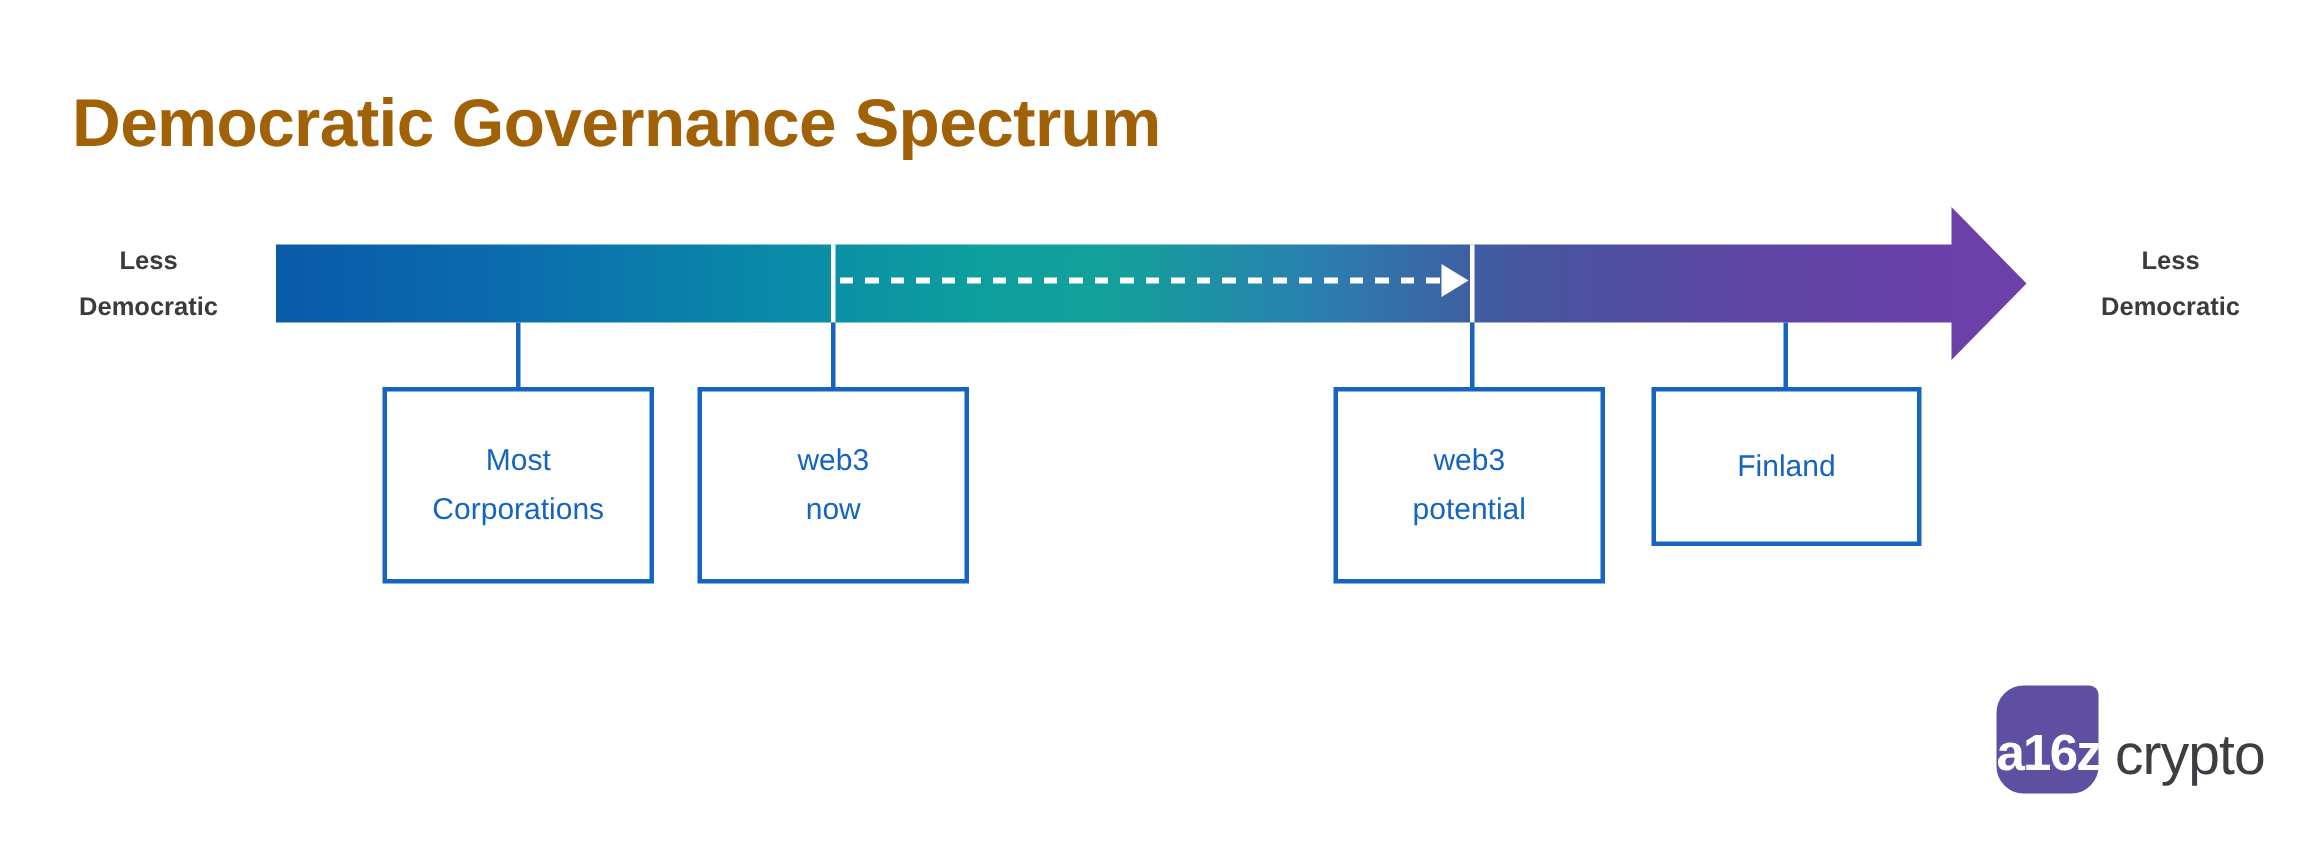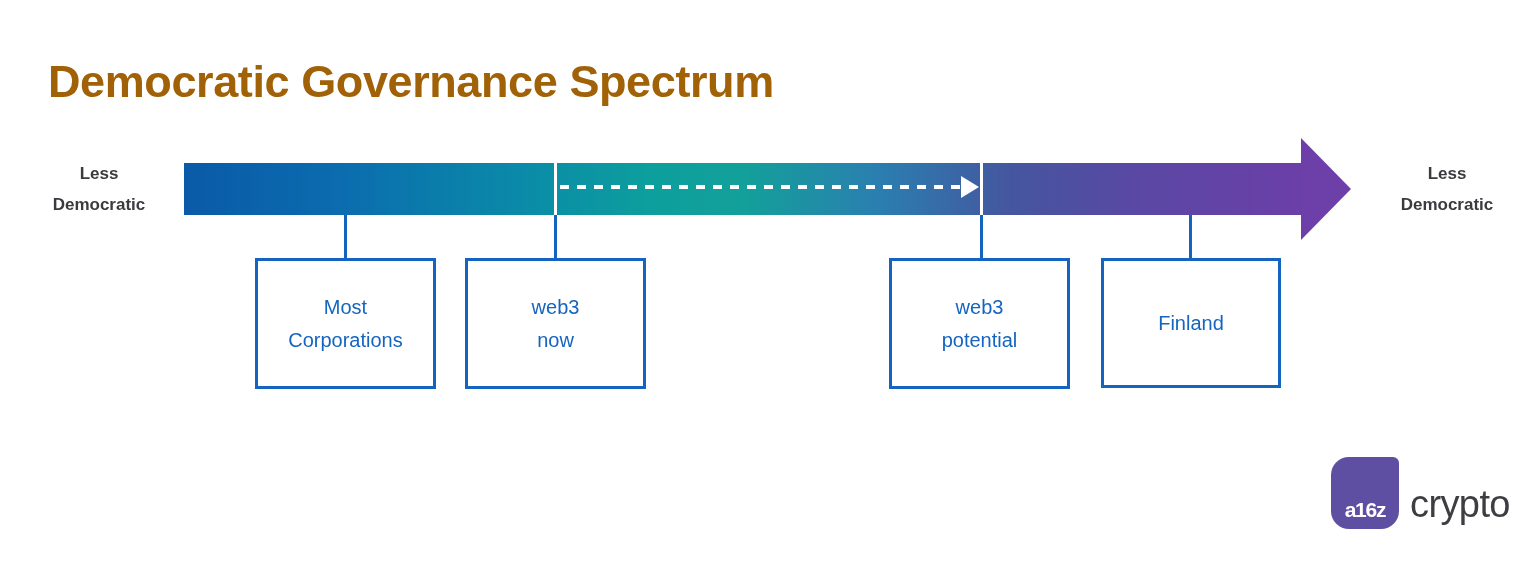--- a/index.html
+++ b/index.html
@@ -155,21 +155,21 @@
     border-radius: 18px 6px 18px 18px;
     position: relative;
   }
   .logo-mark-text {
     position: absolute;
     left: 0;
     right: 0;
     bottom: 7px;
     text-align: center;
     color: #ffffff;
-    font-size: 21px;
+    font-size: 34px;
     font-weight: bold;
     letter-spacing: -1.2px;
   }
   .logo-word {
     margin-left: 11px;
     font-size: 38px;
     color: #3d3d42;
     letter-spacing: -0.6px;
     position: relative;
     top: 11px;
@@ -215,21 +215,21 @@
   <div class="node-box" style="left:465px; top:258px; width:181px; height:131px;">
     <div class="node-label">web3
 now</div>
   </div>
 
   <div class="node-box" style="left:889px; top:258px; width:181px; height:131px;">
     <div class="node-label">web3
 potential</div>
   </div>
 
-  <div class="node-box" style="left:1101px; top:258px; width:180px; height:130px;">
+  <div class="node-box" style="left:1101px; top:258px; width:180px; height:106px;">
     <div class="node-label">Finland</div>
   </div>
 
 </div>
 
 <div class="logo">
   <div class="logo-mark">
     <div class="logo-mark-text">a16z</div>
   </div>
   <div class="logo-word">crypto</div>

